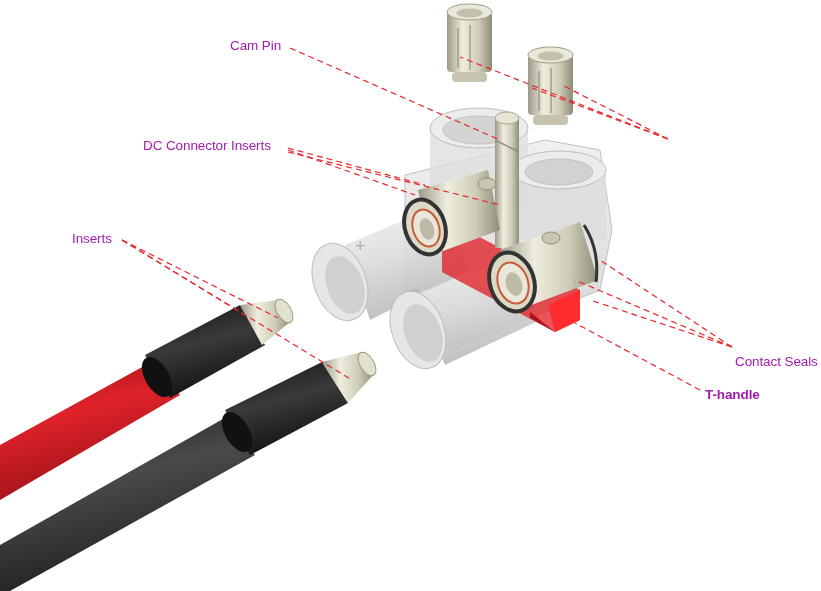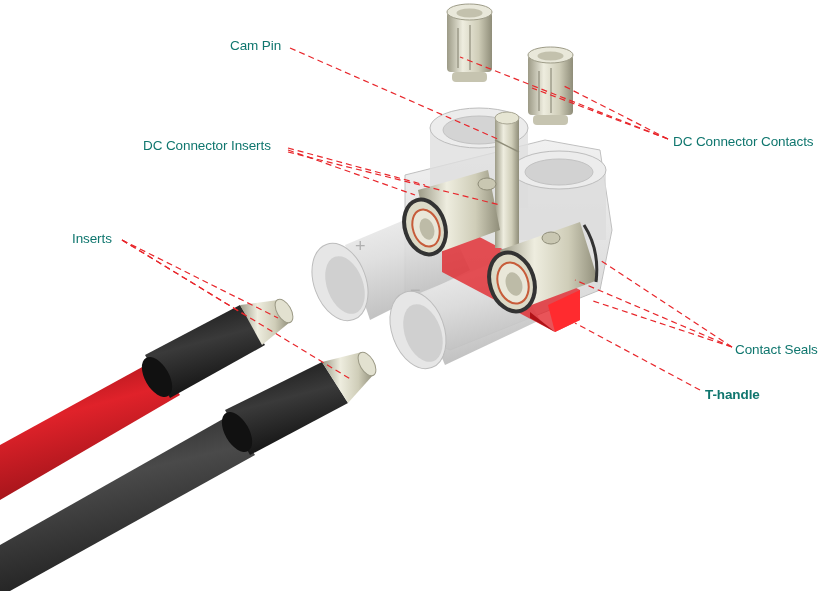--- a/index.html
+++ b/index.html
@@ -1,19 +1,19 @@
 <!DOCTYPE html>
 <html><head>
 <meta charset="utf-8">
 <style>
   html, body { margin: 0; padding: 0; background: #ffffff; }
   body { width: 821px; height: 591px; position: relative; overflow: hidden;
          font-family: "Liberation Sans", "DejaVu Sans", sans-serif; }
   #stage { position: absolute; left: 0; top: 0; width: 821px; height: 591px; }
-  .label { position: absolute; font-size: 13.5px; color: #0f766e; white-space: nowrap; letter-spacing: -0.1px; }
+  .label { position: absolute; font-size: 13.5px; color: #a21caf; white-space: nowrap; letter-spacing: -0.1px; }
   svg text { font-family: "Liberation Sans", sans-serif; }
 </style>
 </head>
 <body>
 
 <div id="stage">
 <svg width="821" height="591" viewBox="0 0 821 591" xmlns="http://www.w3.org/2000/svg">
   <defs>
     <linearGradient id="redWire" x1="0" y1="0" x2="0.35" y2="1">
       <stop offset="0" stop-color="#8d0f14"></stop>
@@ -158,17 +158,16 @@
     <line x1="732" y1="347" x2="575" y2="280"></line>
     <line x1="732" y1="347" x2="590" y2="300"></line>
     <line x1="732" y1="347" x2="600" y2="260"></line>
     <line x1="700" y1="390" x2="575" y2="323"></line>
   </g>
 </svg>
 
   
   <div class="label" style="left:230px; top:38px;">Cam Pin</div>
   <div class="label" style="left:143px; top:138px;text-align:right;">DC Connector Inserts</div>
-  <div class="label" style="left:673px; top:134px;">DC Connector Contacts</div>
   <div class="label" style="left:72px; top:231px;">Inserts</div>
-  <div class="label" style="left:735px; top:342px;">Contact Seals</div>
+  <div class="label" style="left:735px; top:354px;">Contact Seals</div>
   <div class="label" style="left:705px; top:387px;font-weight:bold;">T-handle</div>
 </div>
 
 </body></html>

